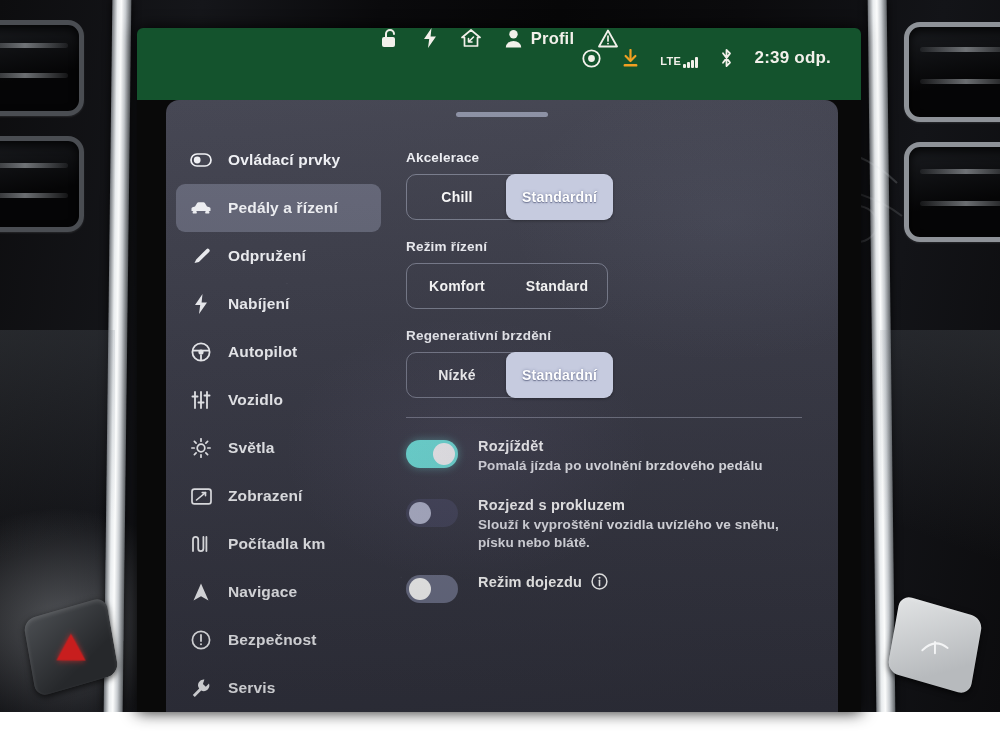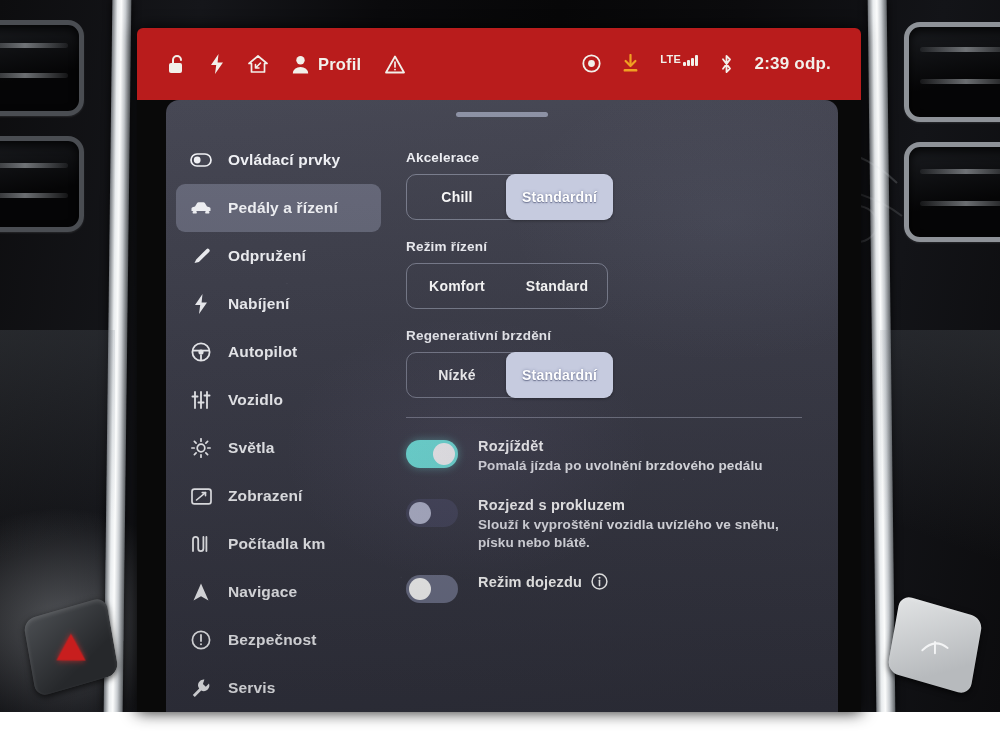--- a/index.html
+++ b/index.html
@@ -106,27 +106,28 @@
     width: 724px; height: 684px;
     background: #090909;
     border-radius: 6px 6px 0 0;
     box-shadow: 0 0 16px rgba(0,0,0,0.9);
     overflow: hidden;
   }
 
   
   .statusbar {
     position: absolute; left: 0; top: 0; width: 100%; height: 72px;
-    background: #b91c1c;
+    background: #14532d;
     display: flex; align-items: center;
     padding: 0 30px;
     color: #f2f0ea;
+    flex-direction: column;
   }
   .sb-left { display: flex; align-items: center; gap: 24px; }
-  .sb-right { display: flex; align-items: flex-start; gap: 21px; margin-left: auto; }
+  .sb-right { display: flex; align-items: flex-end; gap: 21px; margin-left: auto; }
   .sb-icon { display: flex; align-items: center; justify-content: center; }
   .sb-profile { display: flex; align-items: center; gap: 9px; }
   .sb-profile-label { font-size: 16.5px; font-weight: 700; letter-spacing: 0.2px; }
   .sb-lte { display: flex; align-items: flex-end; gap: 2px; }
   .sb-lte-text { font-size: 11px; font-weight: 700; letter-spacing: 0.3px; line-height: 1; margin-bottom: 1px; }
   .bars { display: flex; align-items: flex-end; gap: 1.5px; height: 12px; }
   .bars i { display: block; width: 2.5px; background: #f2f0ea; border-radius: 1px; }
   .bars i:nth-child(1){ height: 4px; }
   .bars i:nth-child(2){ height: 6px; }
   .bars i:nth-child(3){ height: 8.5px; }

